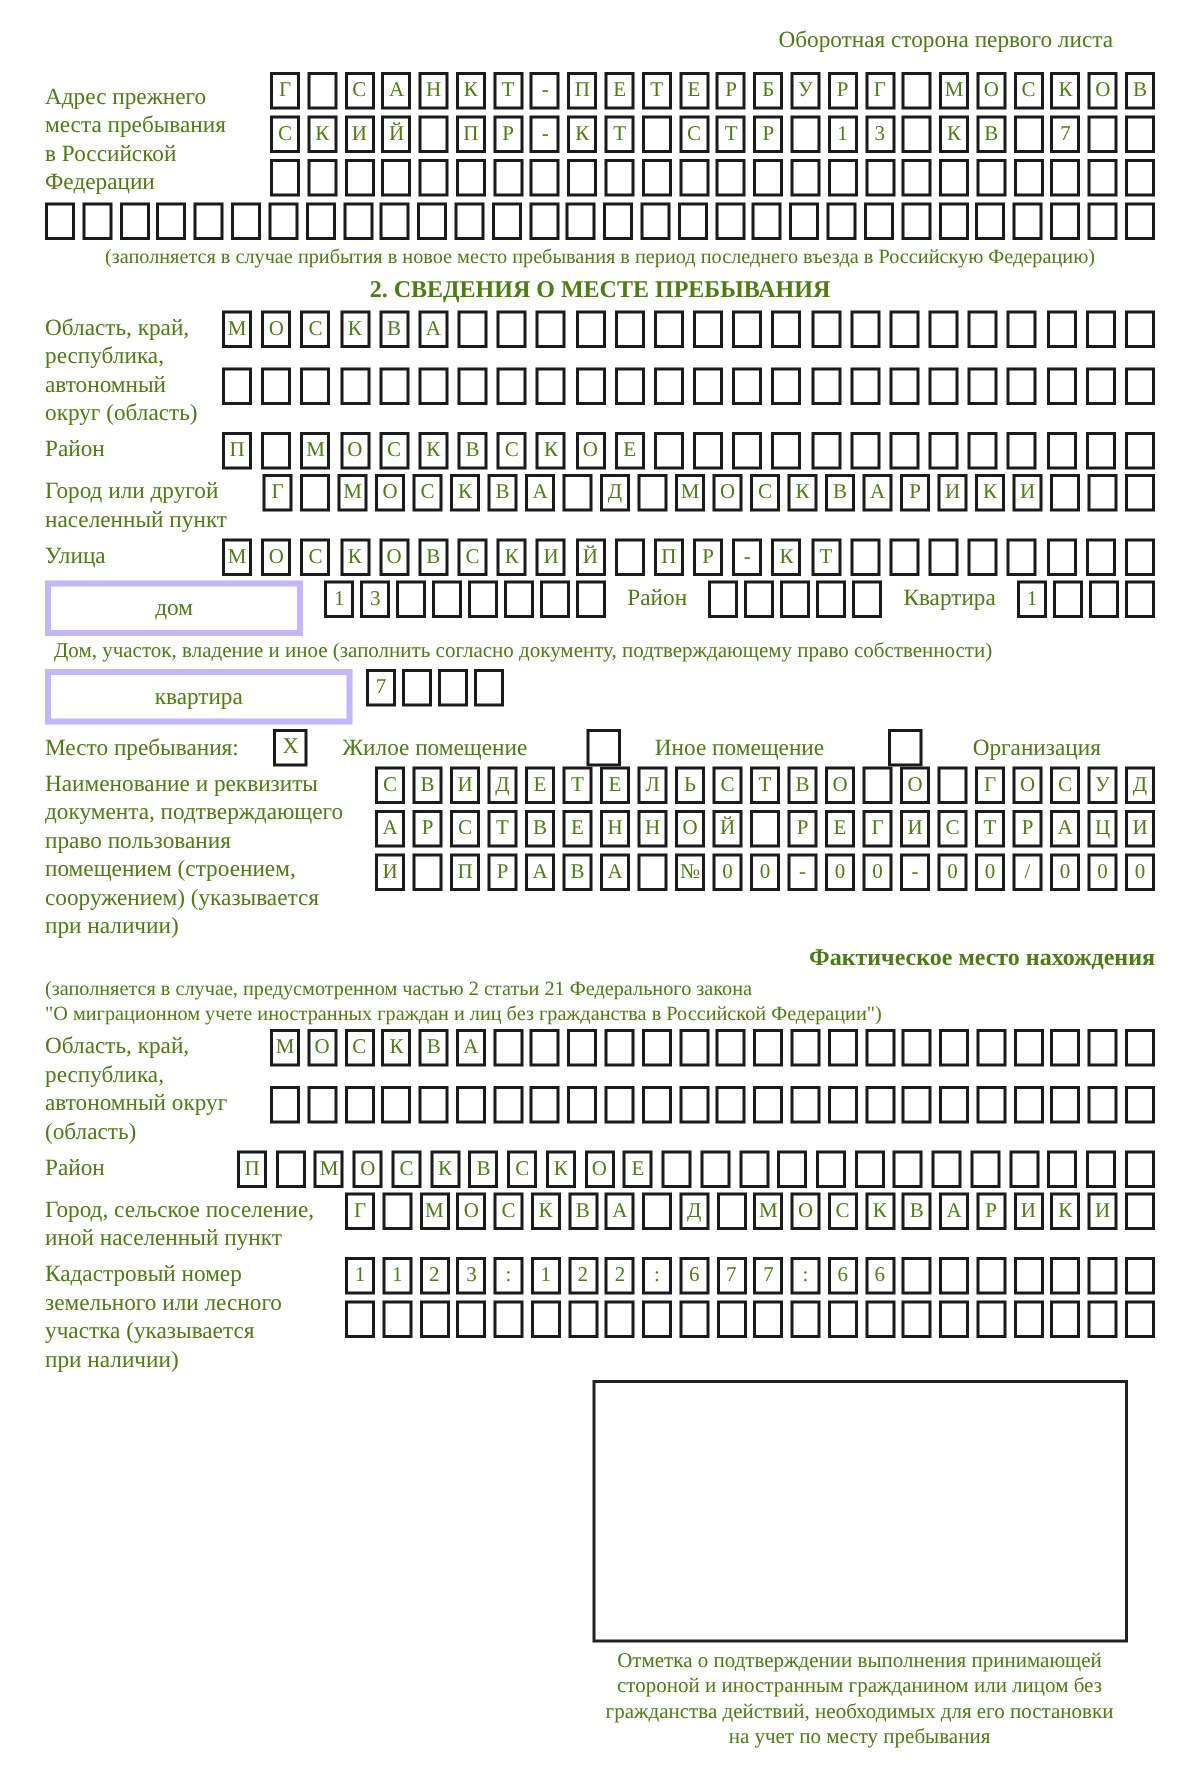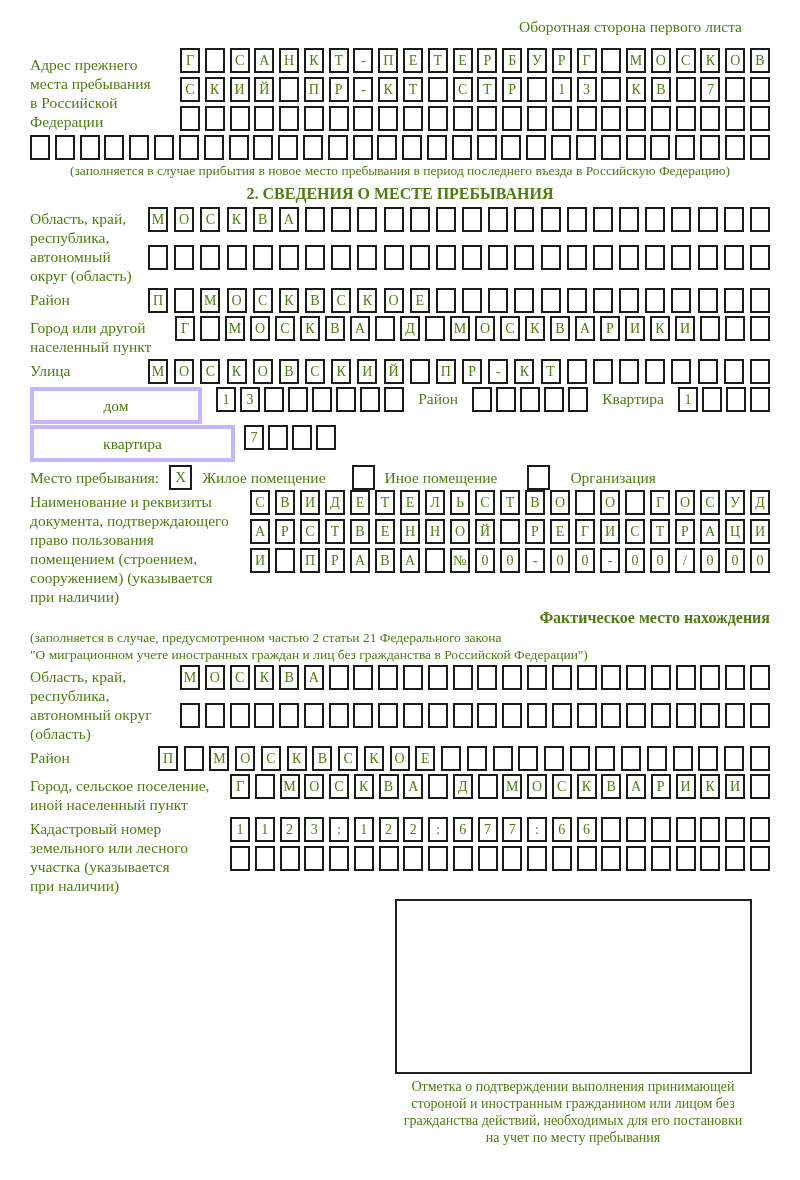--- a/index.html
+++ b/index.html
@@ -33,21 +33,21 @@
   .note-left{font-size:14px;line-height:17px;margin:2px 0 3px 6px;}
   .sec-title{text-align:center;font-size:16px;font-weight:bold;margin:6px 0 4px 0;}
   .sub-title{text-align:right;font-size:16px;font-weight:bold;margin:2px 0 2px 0;}
   .field{display:flex;align-items:flex-start;margin-bottom:3px;}
   .special-row{display:flex;justify-content:space-between;align-items:flex-start;margin-top:1px;}
   .big-box{border:4px solid #c4b5fd;height:37px;box-sizing:border-box;display:flex;align-items:center;justify-content:center;font-size:15.5px;flex:none;background:#fff;}
   .dom-box{width:172px;}
   .kv-box{width:205px;}
   .inline-label{font-size:15.5px;padding-top:3px;flex:none;}
   .kvartira-row{display:flex;gap:9px;align-items:flex-start;margin-top:1px;text-align:right;}
-  .mesto-row{display:flex;align-items:center;margin-top:3px;font-size:15.5px;}
+  .mesto-row{display:flex;align-items:center;margin-top:3px;font-size:15.5px;gap:13px;}
   .checkbox{width:23px;height:25px;box-sizing:border-box;border:2px solid #1b1b1b;display:flex;align-items:center;justify-content:center;font-size:15px;flex:none;margin:0 10px;background:#fff;}
   .mesto-note{font-size:13.5px;margin:1px 0 2px 215px;}
   .act-note{text-align:left;font-size:13.5px;line-height:17px;}
   .stamp-box{margin-left:365px;margin-top:4px;width:357px;height:175px;box-sizing:border-box;border:2px solid #222;background:#fff;}
   .stamp-note{margin-left:313px;margin-top:4px;width:460px;text-align:center;font-size:14px;line-height:17px;white-space:pre-line;}
 </style>
 </head>
 <body>
 
 <div class="page">
@@ -349,20 +349,21 @@
         <span class="cell"></span>
       </div>
     <div class="inline-label">Квартира</div>
     <div class="box-group">
         <span class="cell">1</span>
         <span class="cell"></span>
         <span class="cell"></span>
         <span class="cell"></span>
       </div>
   </div>
+  <div class="note-left">Дом, участок, владение и иное (заполнить согласно документу, подтверждающему право собственности)</div>
 
   <div class="kvartira-row">
     <div class="big-box kv-box">квартира</div>
     <div class="box-group">
         <span class="cell">7</span>
         <span class="cell"></span>
         <span class="cell"></span>
         <span class="cell"></span>
       </div>
   </div>

